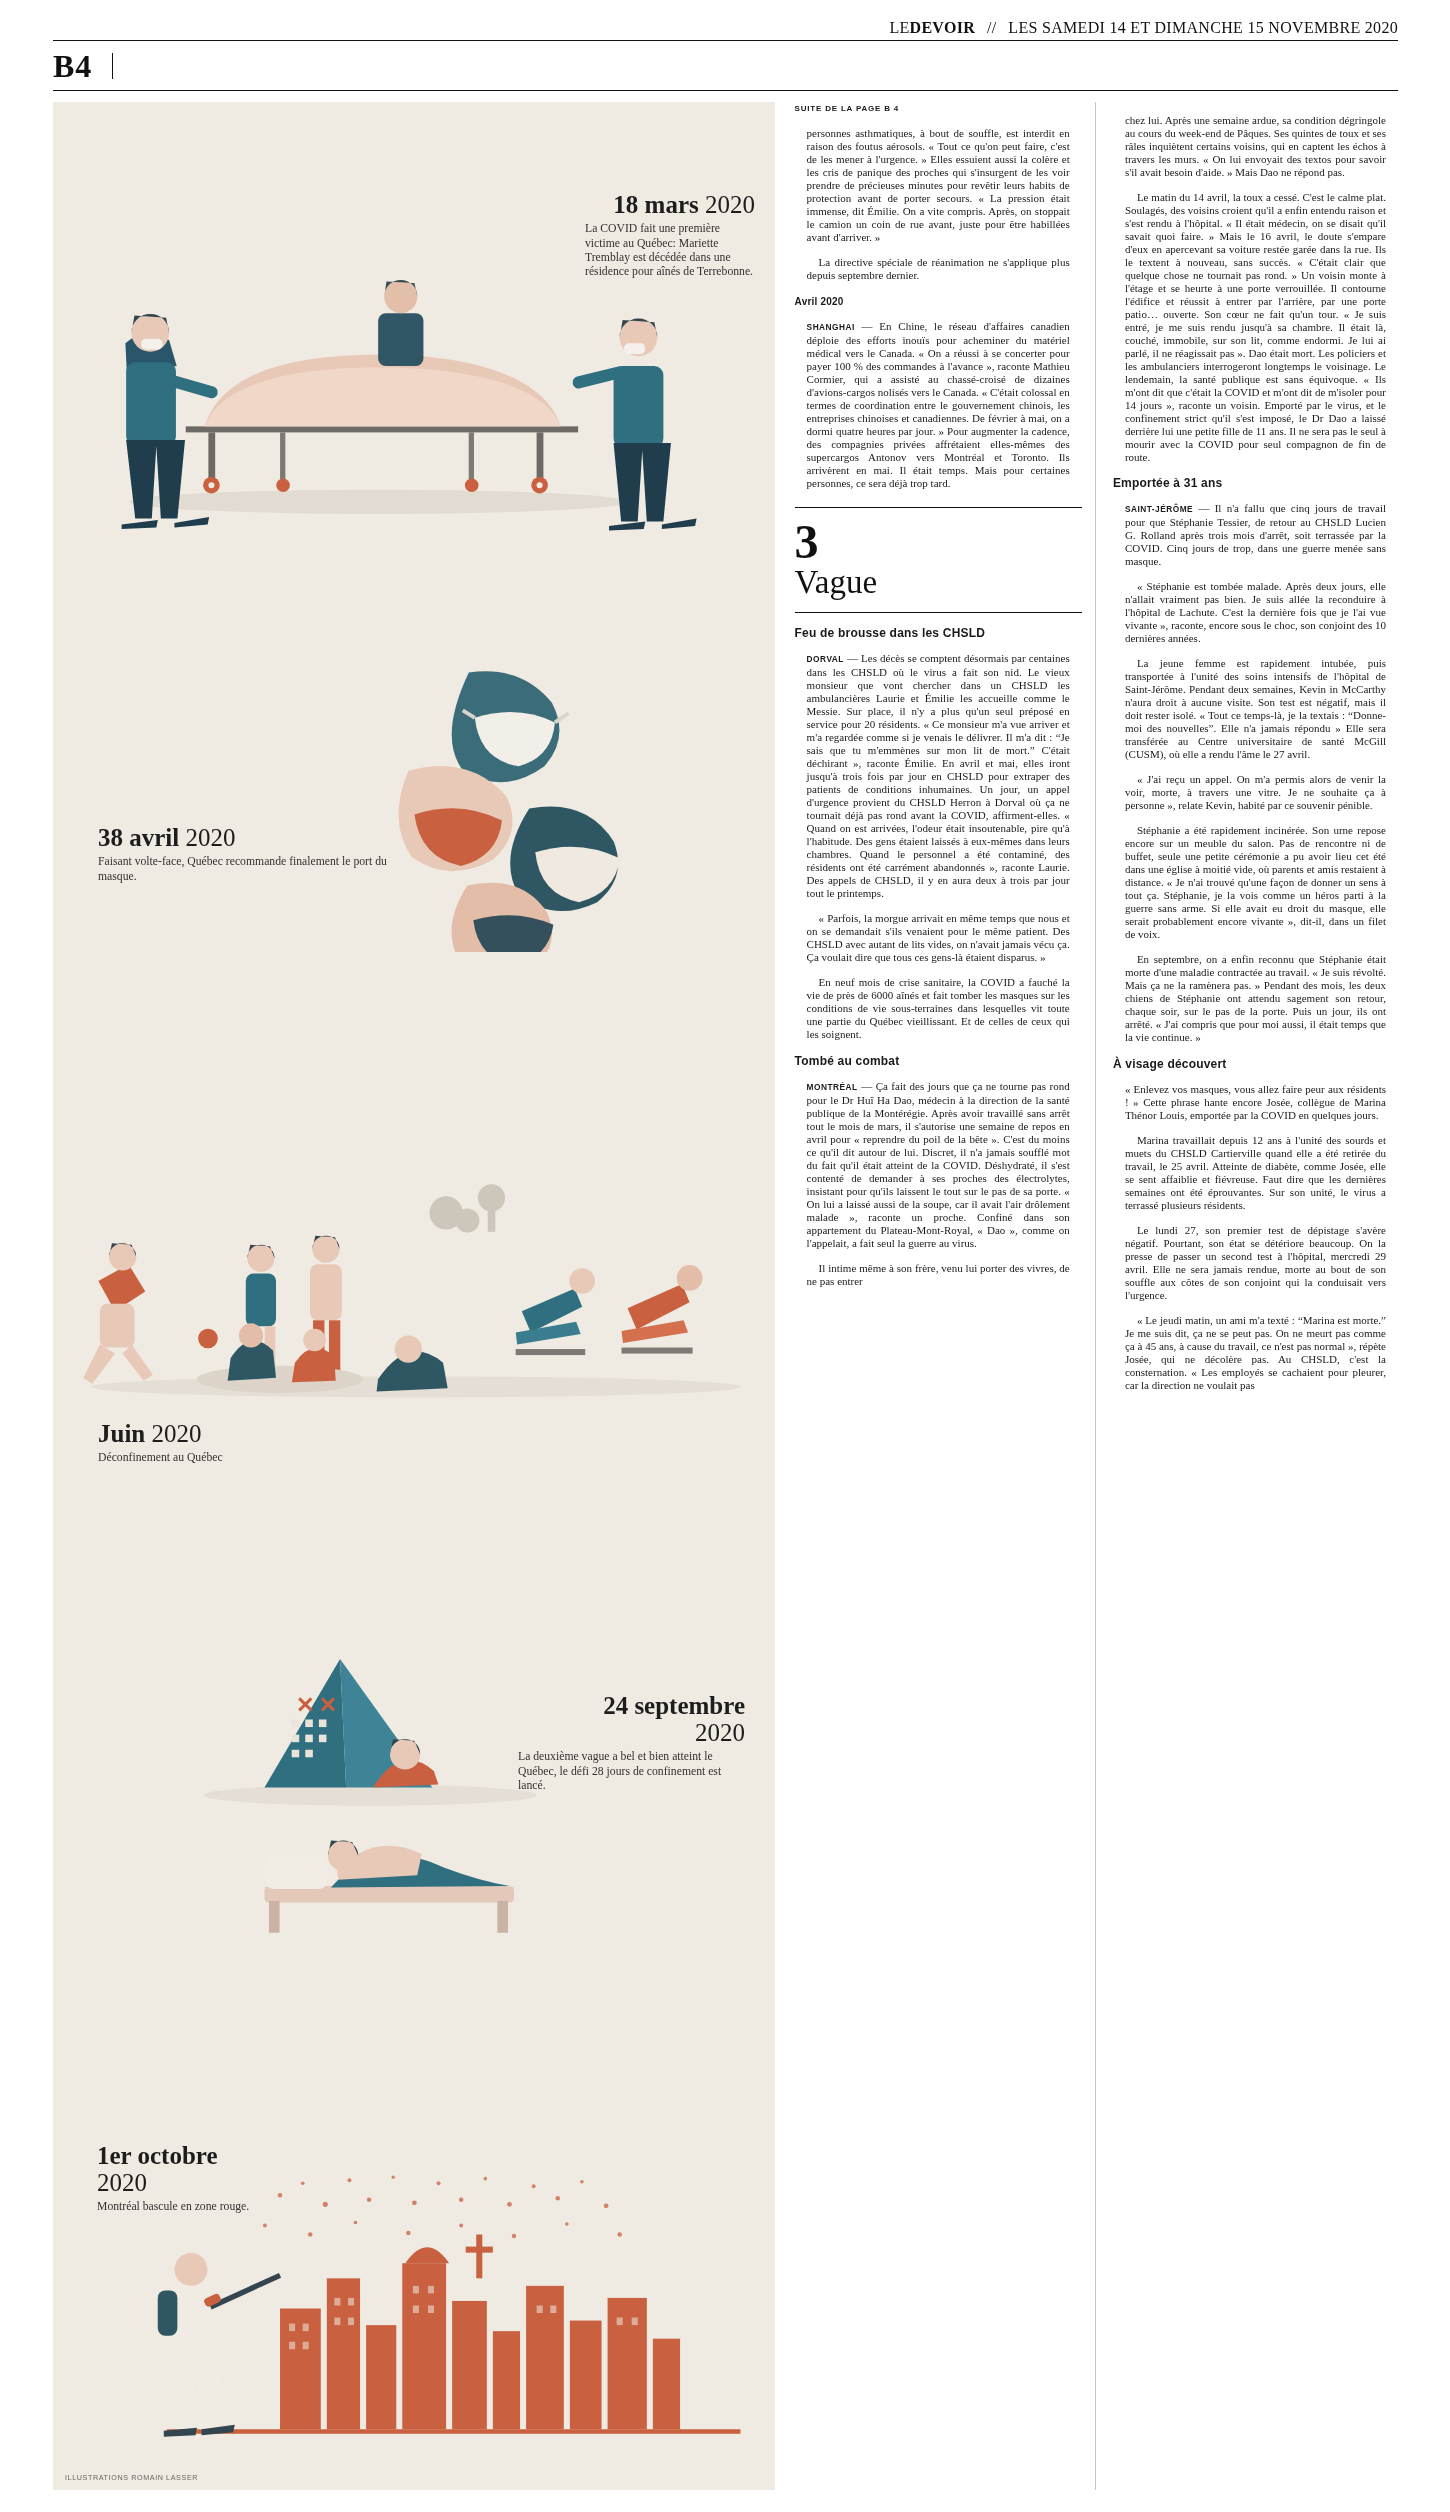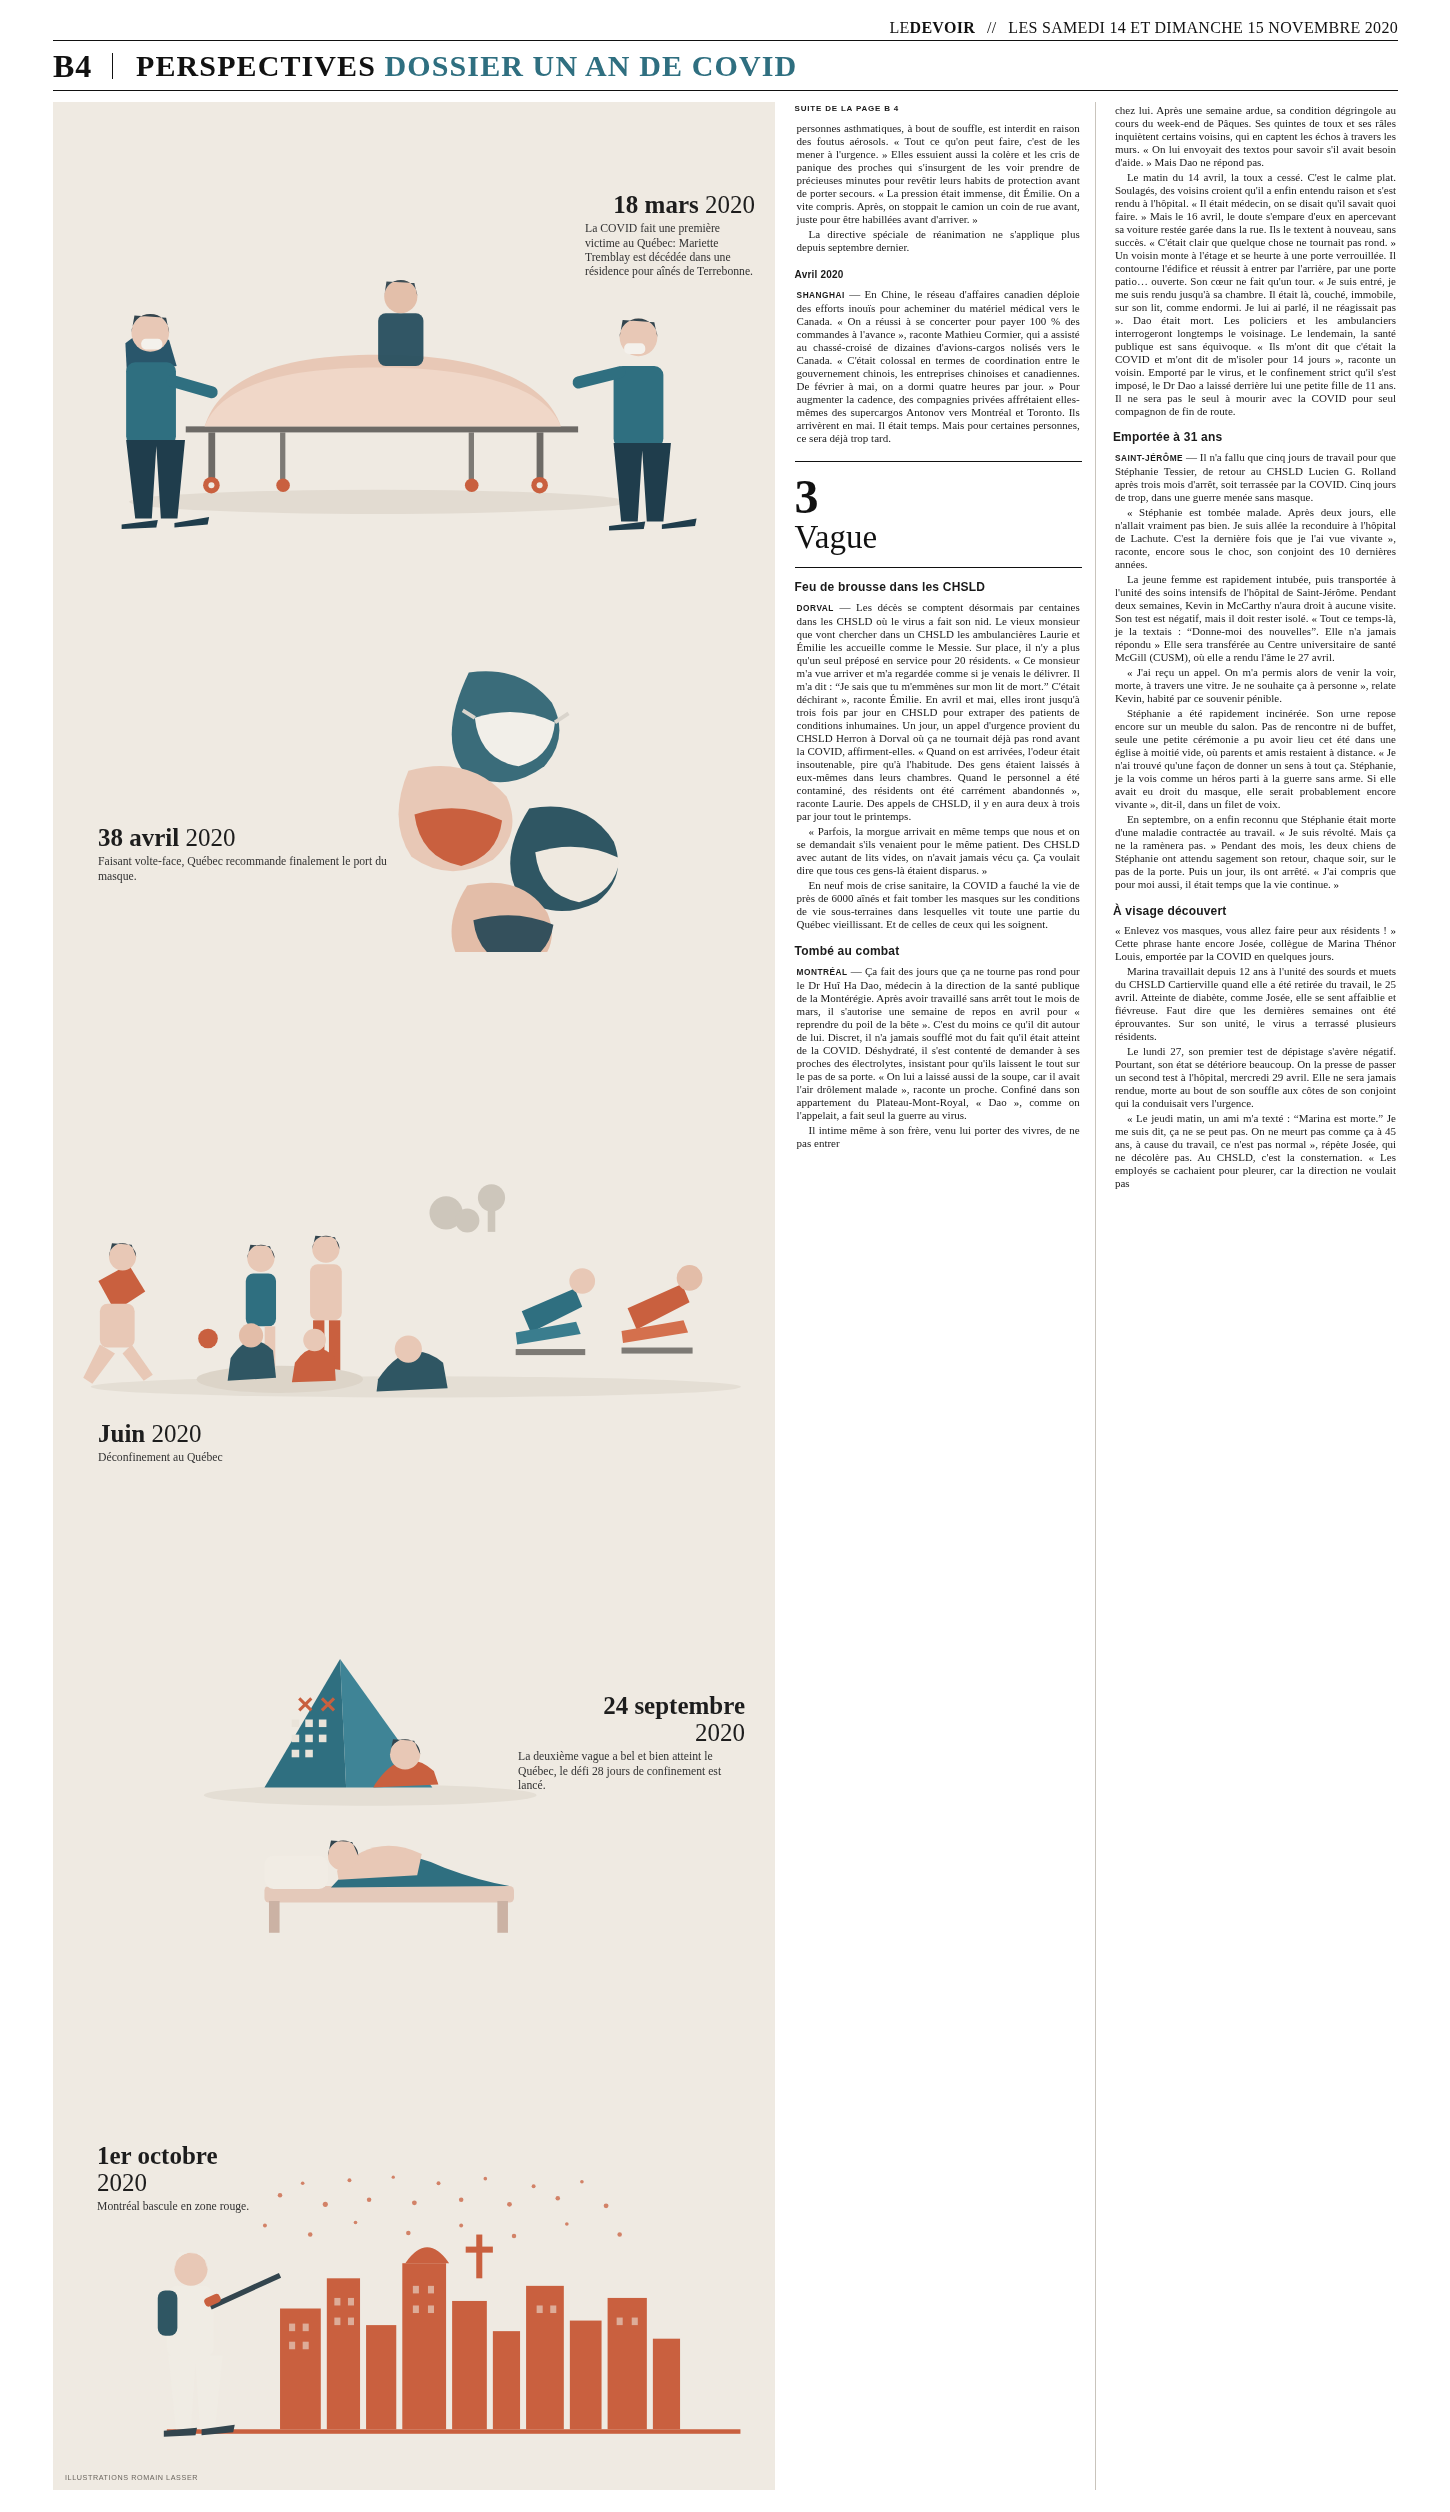--- a/index.html
+++ b/index.html
@@ -109,21 +109,21 @@
     box-sizing: border-box;
     padding: 0 13.6px;
     font-size: 11px;
     line-height: 13px;
     text-align: justify;
     hyphens: auto;
   }
   .col.left { border-right: 0.8px solid #c9c4bc; padding-left: 0;}
   .col.right { padding-right: 0; padding-left: 16.6px;}
   .col p {
-    margin: 2px;
+    margin: 12px;
     text-indent: 12px;
   }
   .col p.noindent { text-indent: 0; }
 
   .kicker {
     font-family: "Liberation Sans", sans-serif;
     font-size: 8px;
     letter-spacing: 0.8px;
     font-weight: bold;
     text-transform: uppercase;
@@ -216,24 +216,20 @@
       <span class="brand-le">LE</span><span class="brand-devoir">DEVOIR</span>
       <span class="sep">//</span>
       <span>LES SAMEDI 14 ET DIMANCHE 15 NOVEMBRE 2020</span>
     </div>
     <div class="masthead-rule"></div>
   </div>
 
   <div class="headerband">
     <div class="folio">B4</div>
     <div class="folio-divider"></div>
-    <div class="section-title">
-      <span>PERSPECTIVES</span>
-      <span class="accent">DOSSIER UN AN DE COVID</span>
-    </div>
     <div class="headerband-rule"></div>
   </div>
 
   <div class="content">
 
     <div class="illus-col">
 
       <svg width="722" height="332" viewBox="0 0 955 440" style="position:absolute;top:98px;left:0;">
 
         <ellipse cx="430" cy="400" rx="330" ry="16" fill="#e2dbd1"></ellipse>

